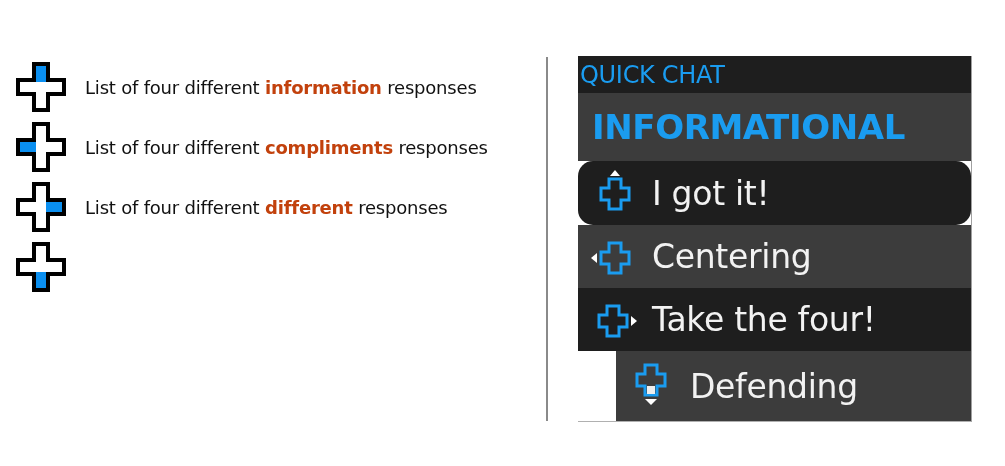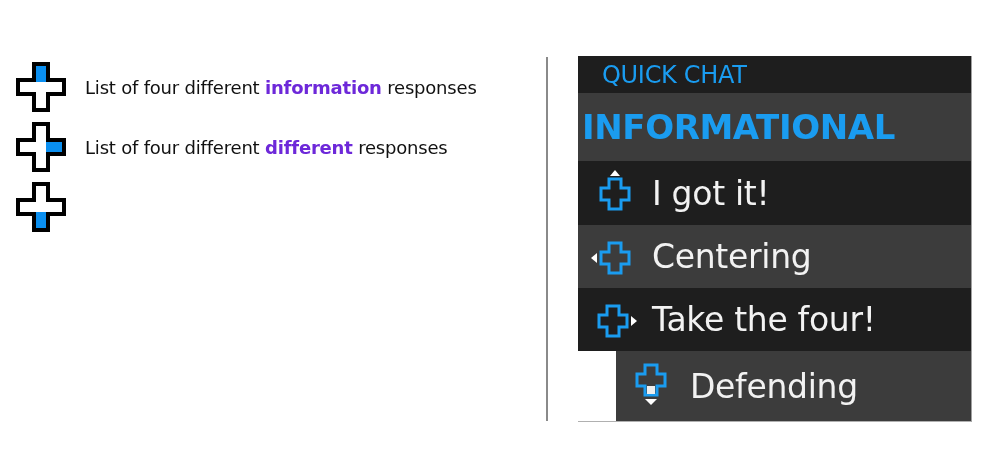--- a/index.html
+++ b/index.html
@@ -5,32 +5,32 @@
     html, body { margin: 0; padding: 0; background: #ffffff; }
     body { width: 1005px; height: 466px; position: relative; overflow: hidden;
            font-family: "DejaVu Sans", "Liberation Sans", sans-serif; }
 
     
     .legend { position: absolute; left: 14px; top: 57px; width: 520px; }
     .legend-row { position: relative; height: 60px; display: flex; align-items: center; }
     .legend-icon { width: 54px; height: 54px; flex: 0 0 54px; }
     .legend-text { margin-left: 17px; font-size: 18px; color: #111111; letter-spacing: -0.2px;
                    font-family: "DejaVu Sans", sans-serif; }
-    .legend-text .kw { color: #6d28d9; font-weight: bold; }
+    .legend-text .kw { color: #c2410c; font-weight: bold; }
 
     
     .divider { position: absolute; left: 546px; top: 57px; width: 2px; height: 364px; background: #8a8a8a; }
 
     
     .panel { position: absolute; left: 578px; top: 56px; width: 393px; height: 365px;
              border-right: 1px solid #a0a0a0; border-bottom: 1px solid #b0b0b0; box-sizing: content-box; }
-    .panel-header { height: 37px; background: #1e1e1e; display: flex; align-items: center; padding-left: 24px; }
+    .panel-header { height: 37px; background: #1e1e1e; display: flex; align-items: center; padding-left: 2px; }
     .panel-header span { color: #1a9cf0; font-size: 24px; letter-spacing: -0.3px;
                          font-family: "DejaVu Sans", sans-serif; }
-    .panel-sub { height: 68px; background: #3c3c3c; display: flex; align-items: center; padding-left: 4px; }
+    .panel-sub { height: 68px; background: #3c3c3c; display: flex; align-items: center; padding-left: 14px; }
     .panel-sub span { color: #1a9cf0; font-size: 34px; font-weight: bold; letter-spacing: -0.4px;
                       font-family: "DejaVu Sans", sans-serif; }
     .option { position: relative; display: flex; align-items: center; cursor: pointer; }
     .option.dark { background: #1e1e1e; }
     .option.light { background: #3c3c3c; text-align: right; }
     .option .opt-icon { position: absolute; left: 12px; top: 50%; transform: translateY(-50%); width: 50px; height: 50px; }
     .option .opt-label { position: absolute; left: 74px; color: #f2f2f2; font-size: 33px; letter-spacing: -0.3px;
                          font-family: "DejaVu Sans", sans-serif; white-space: nowrap; }
   </style>
 </head>
@@ -40,20 +40,28 @@
 
   <div class="legend-row">
     <svg class="legend-icon" viewBox="0 0 54 54">
       <path d="M18 2 H36 V18 H52 V36 H36 V52 H18 V36 H2 V18 H18 Z" fill="#000"></path>
       <path d="M22 6 H32 V22 H48 V32 H32 V48 H22 V32 H6 V22 H22 Z" fill="#fff"></path>
       <rect x="22" y="6" width="10" height="16" fill="#0a8ff0"></rect>
     </svg>
     <span class="legend-text"><span>List of four different </span><span class="kw">information</span><span> responses</span></span>
   </div>
 
+  <div class="legend-row">
+    <svg class="legend-icon" viewBox="0 0 54 54">
+      <path d="M18 2 H36 V18 H52 V36 H36 V52 H18 V36 H2 V18 H18 Z" fill="#000"></path>
+      <path d="M22 6 H32 V22 H48 V32 H32 V48 H22 V32 H6 V22 H22 Z" fill="#fff"></path>
+      <rect x="6" y="22" width="16" height="10" fill="#0a8ff0"></rect>
+    </svg>
+    <span class="legend-text"><span>List of four different </span><span class="kw">compliments</span><span> responses</span></span>
+  </div>
 
   <div class="legend-row">
     <svg class="legend-icon" viewBox="0 0 54 54">
       <path d="M18 2 H36 V18 H52 V36 H36 V52 H18 V36 H2 V18 H18 Z" fill="#000"></path>
       <path d="M22 6 H32 V22 H48 V32 H32 V48 H22 V32 H6 V22 H22 Z" fill="#fff"></path>
       <rect x="32" y="22" width="16" height="10" fill="#0a8ff0"></rect>
     </svg>
     <span class="legend-text"><span>List of four different </span><span class="kw">different</span><span> responses</span></span>
   </div>
 
@@ -69,21 +77,21 @@
 <div class="divider"></div>
 
 <div class="panel">
   <div class="panel-header">
     <span>QUICK CHAT</span>
   </div>
   <div class="panel-sub">
     <span>INFORMATIONAL</span>
   </div>
 
-  <div class="option dark" style="height:64px;">
+  <div class="option dark" style="height:64px;border-radius:15px;">
     <svg class="opt-icon" viewBox="0 0 50 50">
       <polygon points="25,2 30,8 20,8" fill="#ffffff"></polygon>
       <path d="M19 11 H31 V20 H39 V32 H31 V41 H19 V32 H11 V20 H19 Z" fill="none" stroke="#1a9cf0" stroke-width="3"></path>
     </svg>
     <span class="opt-label">I got it!</span>
   </div>
 
   <div class="option light" style="height:63px;">
     <svg class="opt-icon" viewBox="0 0 50 50">
       <polygon points="1,26 7,21 7,31" fill="#ffffff"></polygon>

